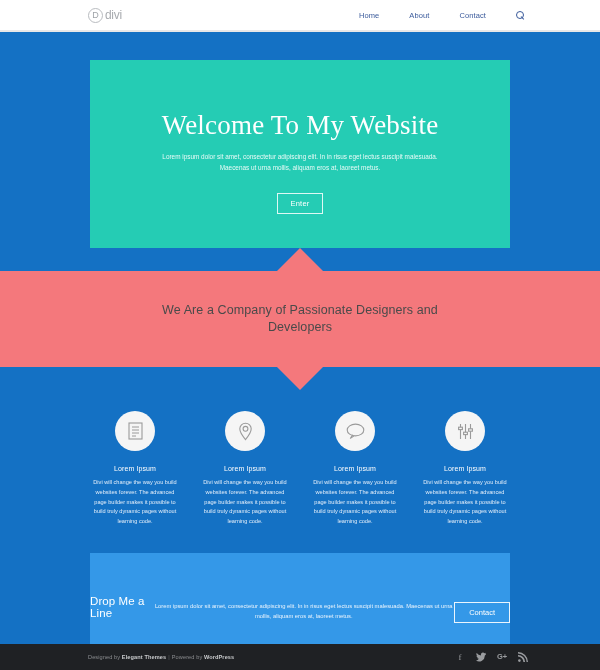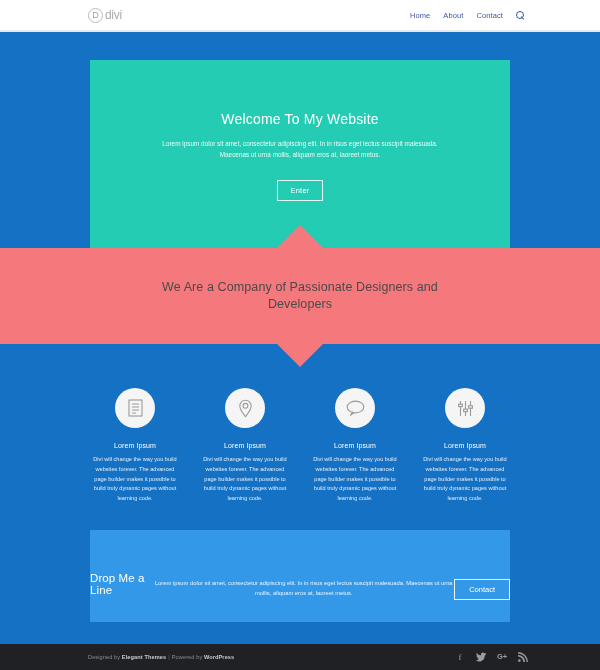--- a/index.html
+++ b/index.html
@@ -52,21 +52,21 @@
     font-size: 12px;
     color: #a8abaf;
     letter-spacing: -0.3px;
     line-height: 1;
     padding-bottom: 1px;
   }
 
   .nav {
     display: flex;
     align-items: center;
-    gap: 13px;
+    gap: 30px;
   }
   .nav-link {
     font-size: 7.5px;
     color: #3a5a9b;
     text-decoration: none;
     letter-spacing: 0.1px;
     white-space: nowrap;
   }
   .search-icon {
     width: 9px;
@@ -103,25 +103,26 @@
   }
   .hero {
     background: #25ccb4;
     height: 188px;
     display: flex;
     flex-direction: column;
     align-items: center;
     padding-top: 52px;
   }
   .hero-title {
-    font-size: 14px;
+    font-size: 27px;
     color: #ffffff;
     font-weight: normal;
     letter-spacing: 0.2px;
     line-height: 1;
+    font-family: Liberation Serif, serif;
   }
   .hero-sub {
     margin-top: 12px;
     width: 290px;
     text-align: center;
     font-size: 6.4px;
     line-height: 1.75;
     color: #e8fbf7;
   }
   .hero-btn {
@@ -132,20 +133,21 @@
     font-size: 7.5px;
     padding: 5px 13px;
     font-family: "Liberation Sans", sans-serif;
     cursor: pointer;
     letter-spacing: 0.2px;
   }
 
   
   .pink-band {
     position: relative;
+    margin-top: 23px;
     height: 96px;
     background: #f4787c;
     display: flex;
     align-items: center;
     justify-content: center;
   }
   .pink-title {
     width: 300px;
     text-align: center;
     font-size: 12.5px;

